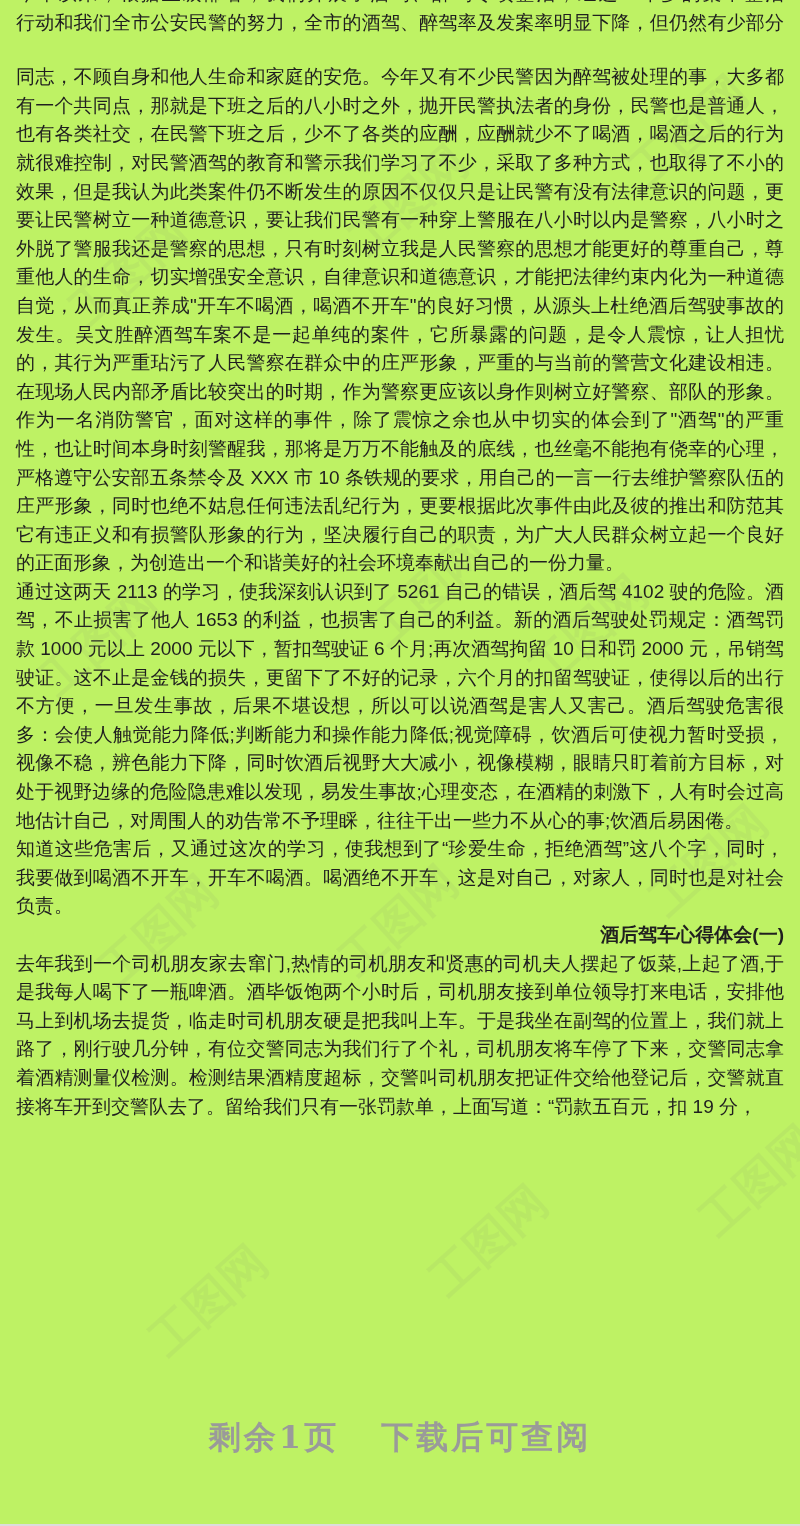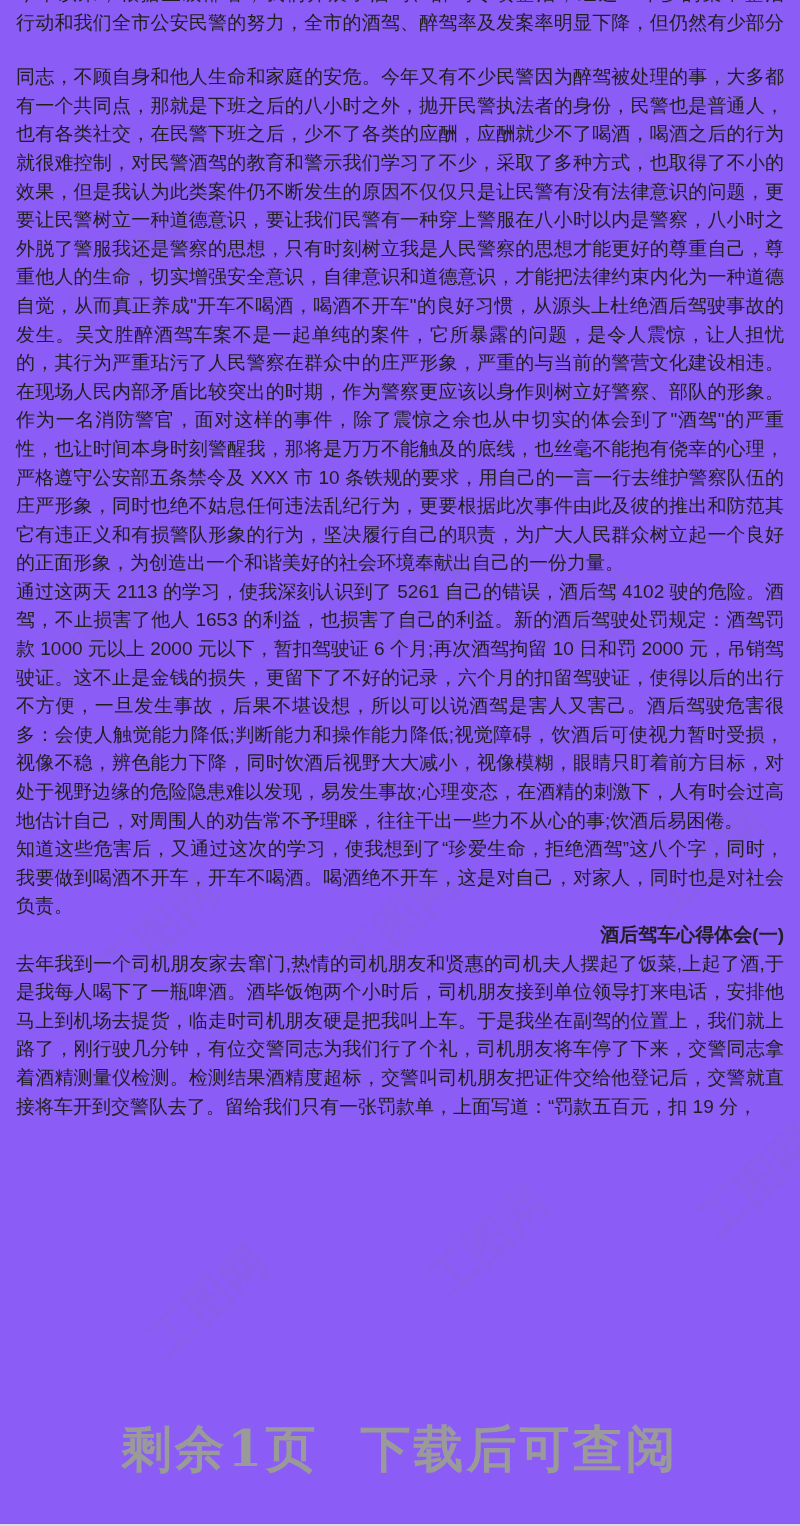--- a/index.html
+++ b/index.html
@@ -2,35 +2,35 @@
 <html><head>
 <meta charset="utf-8">
 <style>
   html,body { margin:0; padding:0; background:#ffffff; }
   body {
     width:800px; height:1526px; position:relative; overflow:hidden;
     font-family:"Liberation Sans", sans-serif;
   }
   .page {
     position:absolute; left:0; top:0; width:800px; height:1526px;
-    box-sizing:border-box; padding:0 16px; overflow:hidden; background:#8b5cf6;
+    box-sizing:border-box; padding:0 16px; overflow:hidden; background:#bef264;
     border-bottom:2px solid #dcdcdc;
   }
   .txt {
     margin:0; font-size:19px; line-height:28.6px; color:#1f1f1f;
     text-align:justify; word-break:break-all;
     font-family:"Liberation Sans", sans-serif;
   }
   .line-full { text-align-last:justify; }
   .clip-top { margin-top:-20px; }
   .gap-top { margin-top:26px; }
   .heading { font-weight:bold; text-align:right; }
   .footer {
     position:absolute; top:1416px; left:0; width:800px; text-align:center;
-    color:#9a9a9a; font-weight:bold; font-size:50px; letter-spacing:3px;
+    color:#9a9a9a; font-weight:bold; font-size:32px; letter-spacing:3px;
     font-family:"DejaVu Serif", serif; white-space:nowrap;
   }
   .footer .gap { display:inline-block; width:42px; }
   .wm-layer { position:absolute; left:0; top:0; width:800px; height:1526px; pointer-events:none; overflow:hidden; }
   .wm {
     position:absolute; transform:rotate(-42deg); transform-origin:center;
     font-size:46px; font-weight:bold; color:#777777; opacity:0.07;
     font-family:"Liberation Sans", sans-serif; white-space:nowrap;
   }
   .wm:nth-of-type(1)  { left:60px;  top:240px; }

